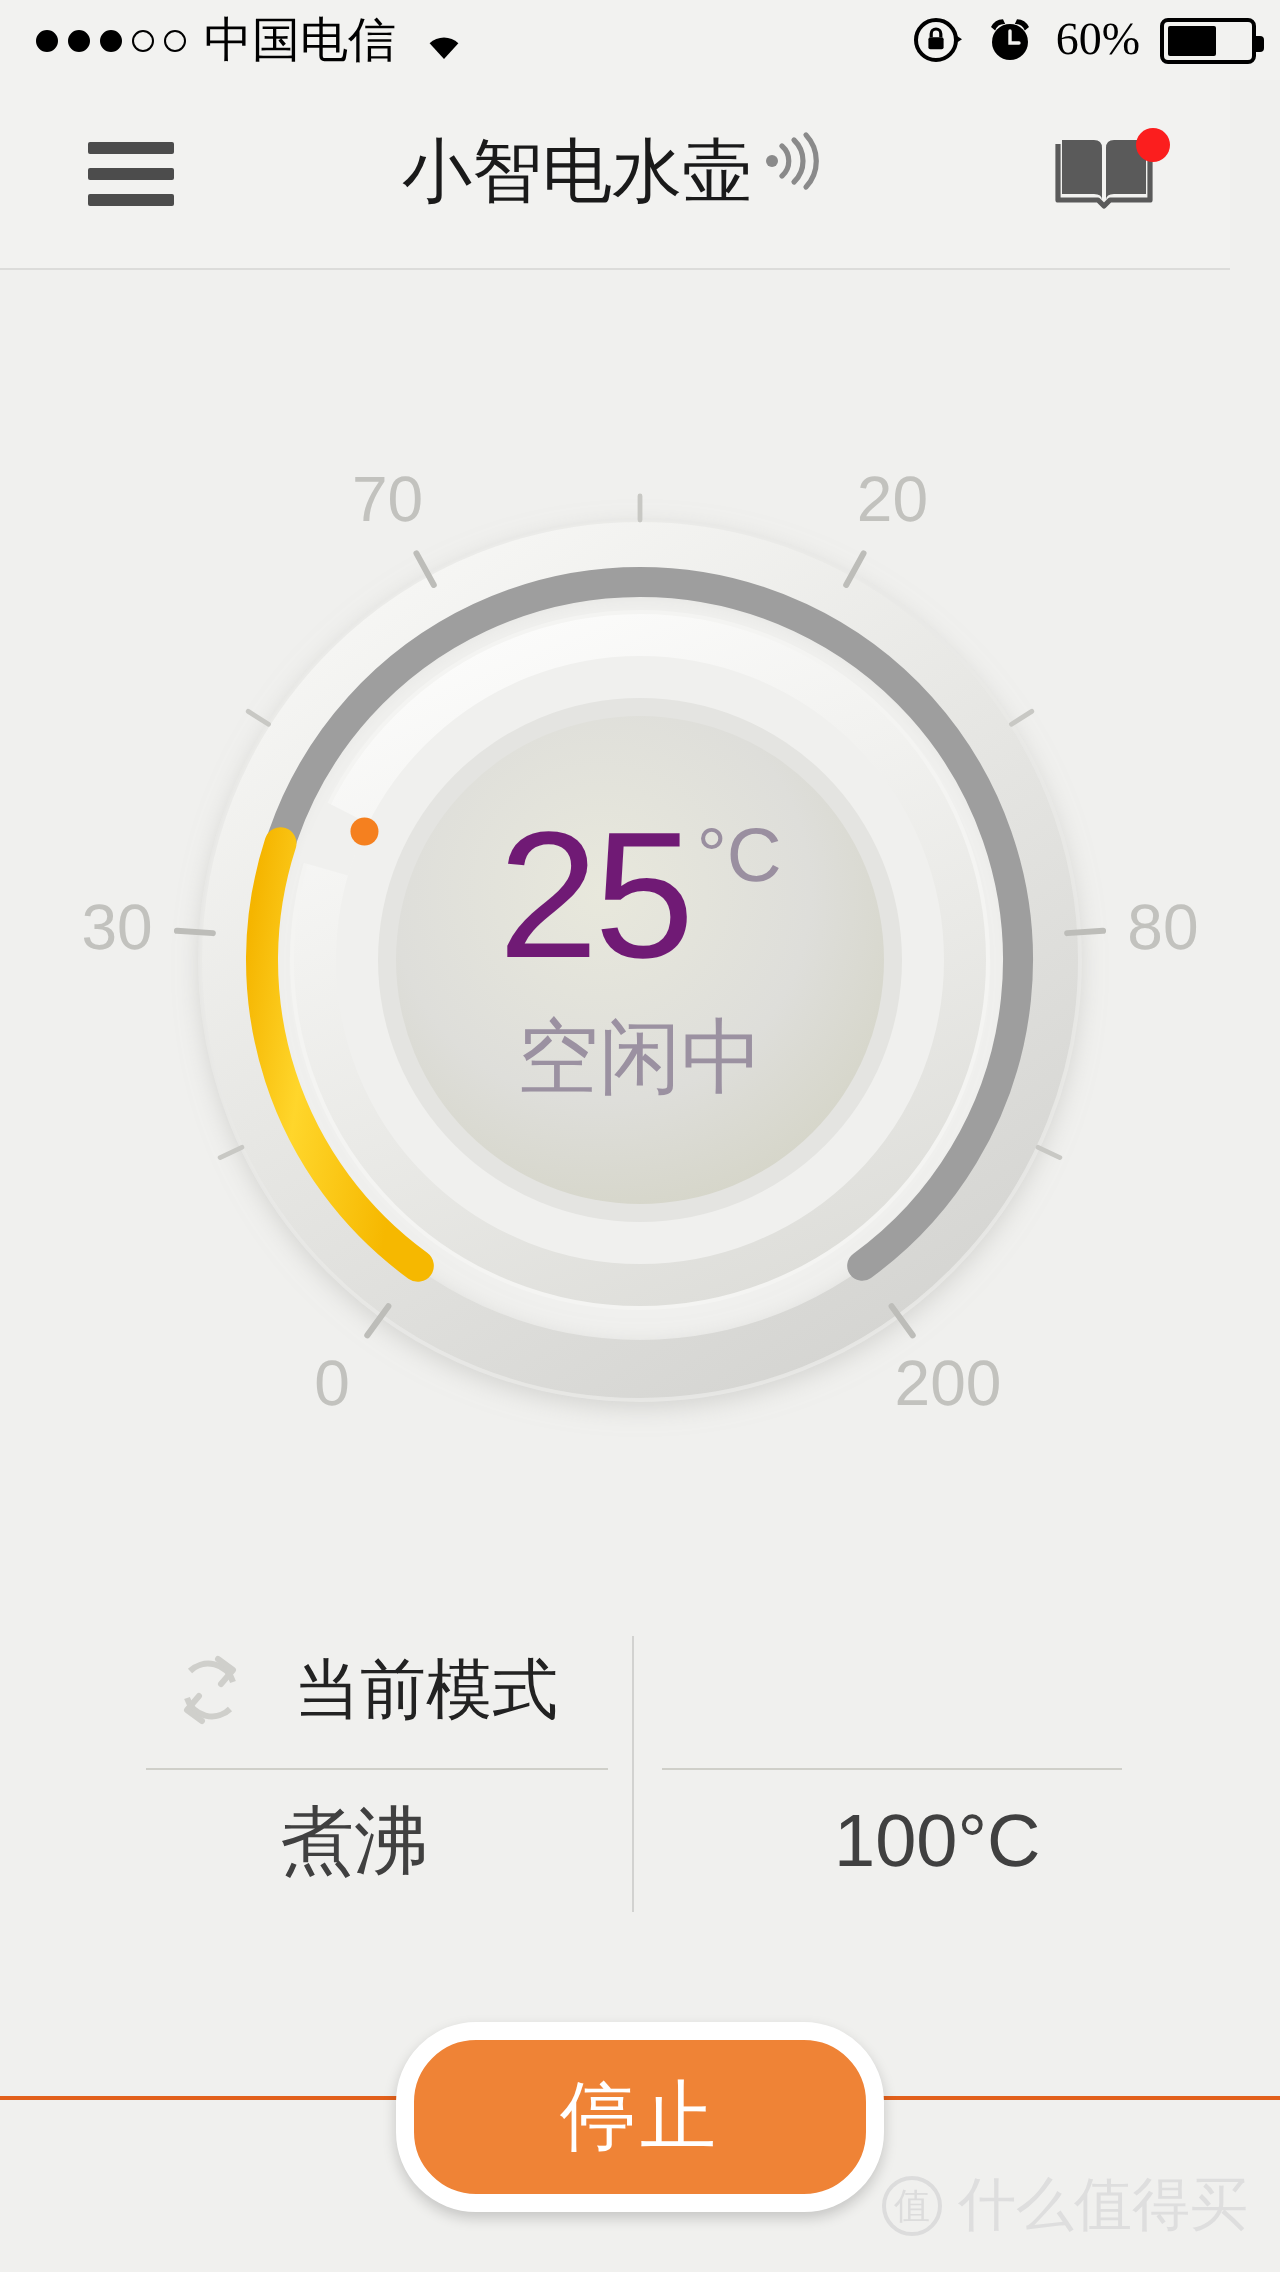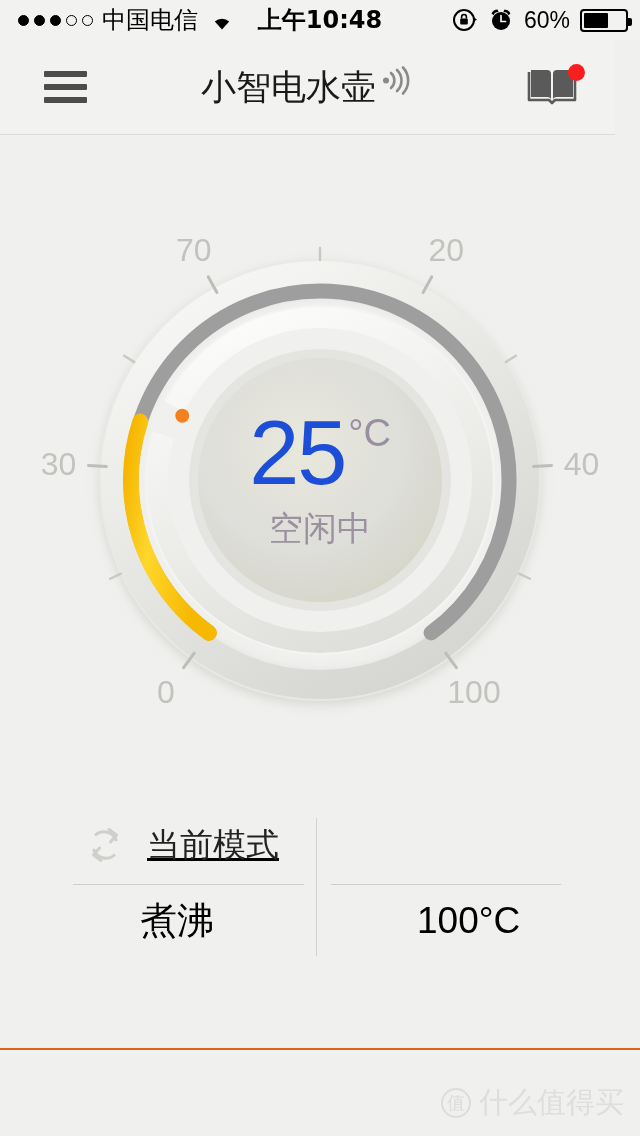--- a/index.html
+++ b/index.html
@@ -72,21 +72,21 @@
   .sb-right {
     position: absolute;
     right: 12px;
     display: flex;
     align-items: center;
     gap: 10px;
   }
   .batt-pct {
     font-size: 23px;
     color: #000;
-    font-family: Liberation Sans, sans-serif;
+    font-family: Liberation Serif, serif;
   }
   .battery {
     position: relative;
     width: 48px; height: 23px;
     border: 2px solid #000;
     border-radius: 4px;
     box-sizing: border-box;
     padding: 2px;
   }
   .battery::after {
@@ -187,36 +187,36 @@
     pointer-events: none;
   }
   .temp-line {
     display: flex;
     align-items: flex-start;
     justify-content: center;
     line-height: 1;
   }
   .temp-val {
     font-size: 90px;
-    color: #1d4ed8;
+    color: #701a75;
     font-family: "Liberation Sans", sans-serif;
     font-weight: 300;
     letter-spacing: -2px;
   }
   .temp-unit {
     font-size: 38px;
     color: #9a8fa0;
     font-family: "Liberation Sans", sans-serif;
     font-weight: 300;
     margin-top: 6px;
     margin-left: 3px;
   }
   .state-text {
     margin-top: 8px;
-    font-size: 34px;
+    font-size: 41px;
     color: #9b91a1;
     font-family: "DejaVu Sans", sans-serif;
   }
 
   
   .info {
     position: absolute;
     top: 806px;
     left: 60px;
     width: 520px;
@@ -229,21 +229,21 @@
     width: 1px;
     height: 138px;
     background: #d2d2d0;
   }
   .info-col {
     position: absolute;
     top: 0;
     width: 248px;
     height: 152px;
   }
-  .info-col.left  { left: 0; text-decoration: underline; }
+  .info-col.left  { left: 0; }
   .info-col.right { left: 265px; }
   .info-head {
     height: 78px;
     display: flex;
     align-items: center;
     gap: 20px;
   }
   .info-col.left .info-head  { justify-content: center; padding-right: 6px;}
   .info-col.right .info-head { justify-content: center; padding-right: 4px;}
   .info-label {
@@ -262,21 +262,21 @@
   .info-col.right .info-rule { left: 6px;  right: 12px; }
   .info-value {
     position: absolute;
     top: 78px;
     left: 0; right: 0;
     height: 74px;
     display: flex;
     align-items: center;
     justify-content: center;
     font-size: 37px;
-    color: #000000;
+    color: #404040;
     font-family: "DejaVu Sans", sans-serif;
   }
   .info-col.left .info-value { justify-content: flex-start; padding-left: 80px; }
   .info-col.right .info-value { justify-content: flex-start; padding-left: 92px; font-family: Liberation Sans, sans-serif;}
 
   
   .action-line {
     position: absolute;
     left: 0;
     top: 1048px;
@@ -348,21 +348,20 @@
           <i class="on"></i>
           <i class="on"></i>
           <i></i>
           <i></i>
       </div>
       <div class="carrier">中国电信</div>
       <svg class="wifi-ic" width="30" height="22" viewBox="0 0 30 22">
         <path d="M15 20.5 L7.8 12.6 A10.4 10.4 0 0 1 22.2 12.6 Z" fill="#000"></path>
       </svg>
     </div>
-    <div class="sb-center">上午10:48</div>
     <div class="sb-right">
       <svg width="26" height="26" viewBox="0 0 26 26">
         <circle cx="12" cy="13" r="10" fill="none" stroke="#000" stroke-width="2"></circle>
         <rect x="8.2" y="11.6" width="7.6" height="6" rx="1" fill="#000"></rect>
         <path d="M9.6 11.6 v-1.7 a2.4 2.4 0 0 1 4.8 0 v1.7" fill="none" stroke="#000" stroke-width="1.6"></path>
         <path d="M21 10 l4 2.6 l-4 2.6 z" fill="#000"></path>
       </svg>
       <svg width="26" height="26" viewBox="0 0 26 26">
         <circle cx="13" cy="14" r="9" fill="#000"></circle>
         <path d="M3.5 6.5 A7 7 0 0 1 9.5 2.6 L10.6 5 A5 5 0 0 0 5.6 8.2 Z" fill="#000"></path>
@@ -465,22 +464,22 @@
             <line x1="425.75" y1="122.12" x2="435.88" y2="115.69" stroke="#c8c8c4" stroke-width="2.4"></line>
             <line x1="439.06" y1="333.67" x2="449.92" y2="338.78" stroke="#c8c8c4" stroke-width="2.4"></line>
           </g>
       </svg>
 
       <div id="tick-labels">
           <div style="position: absolute; left: 86.0003px; top: 451.962px; transform: translate(-50%, -50%); font-size: 32px; color: rgb(194, 194, 190); font-family: &quot;Liberation Sans&quot;, sans-serif; white-space: nowrap;">0</div>
           <div style="position: absolute; left: -21.483px; top: 223.549px; transform: translate(-50%, -50%); font-size: 32px; color: rgb(194, 194, 190); font-family: &quot;Liberation Sans&quot;, sans-serif; white-space: nowrap;">30</div>
           <div style="position: absolute; left: 113.781px; top: 10.4076px; transform: translate(-50%, -50%); font-size: 32px; color: rgb(194, 194, 190); font-family: &quot;Liberation Sans&quot;, sans-serif; white-space: nowrap;">70</div>
           <div style="position: absolute; left: 366.219px; top: 10.4076px; transform: translate(-50%, -50%); font-size: 32px; color: rgb(194, 194, 190); font-family: &quot;Liberation Sans&quot;, sans-serif; white-space: nowrap;">20</div>
-          <div style="position: absolute; left: 501.483px; top: 223.549px; transform: translate(-50%, -50%); font-size: 32px; color: rgb(194, 194, 190); font-family: &quot;Liberation Sans&quot;, sans-serif; white-space: nowrap;">40</div>
-          <div style="position: absolute; left: 394px; top: 451.962px; transform: translate(-50%, -50%); font-size: 32px; color: rgb(194, 194, 190); font-family: &quot;Liberation Sans&quot;, sans-serif; white-space: nowrap;">100</div>
+          <div style="position: absolute; left: 501.483px; top: 223.549px; transform: translate(-50%, -50%); font-size: 32px; color: rgb(194, 194, 190); font-family: &quot;Liberation Sans&quot;, sans-serif; white-space: nowrap;">80</div>
+          <div style="position: absolute; left: 394px; top: 451.962px; transform: translate(-50%, -50%); font-size: 32px; color: rgb(194, 194, 190); font-family: &quot;Liberation Sans&quot;, sans-serif; white-space: nowrap;">200</div>
         </div>
 
       <div class="center-readout">
         <div class="temp-line">
           <span class="temp-val">25</span>
           <span class="temp-unit">°C</span>
         </div>
         <div class="state-text">空闲中</div>
       </div>
     </div>
@@ -503,19 +502,22 @@
       <div class="info-value">煮沸</div>
     </div>
 
     <div class="info-col right">
       <div class="info-rule"></div>
       <div class="info-value">100°C</div>
     </div>
   </div>
 
   <div class="action-line"></div>
+  <div class="action-btn">
+    <span>停止</span>
+  </div>
 
   <div class="watermark">
     <div class="wm-badge">值</div>
     <div class="wm-text">什么值得买</div>
   </div>
 
 </div>
 
 </body></html>

